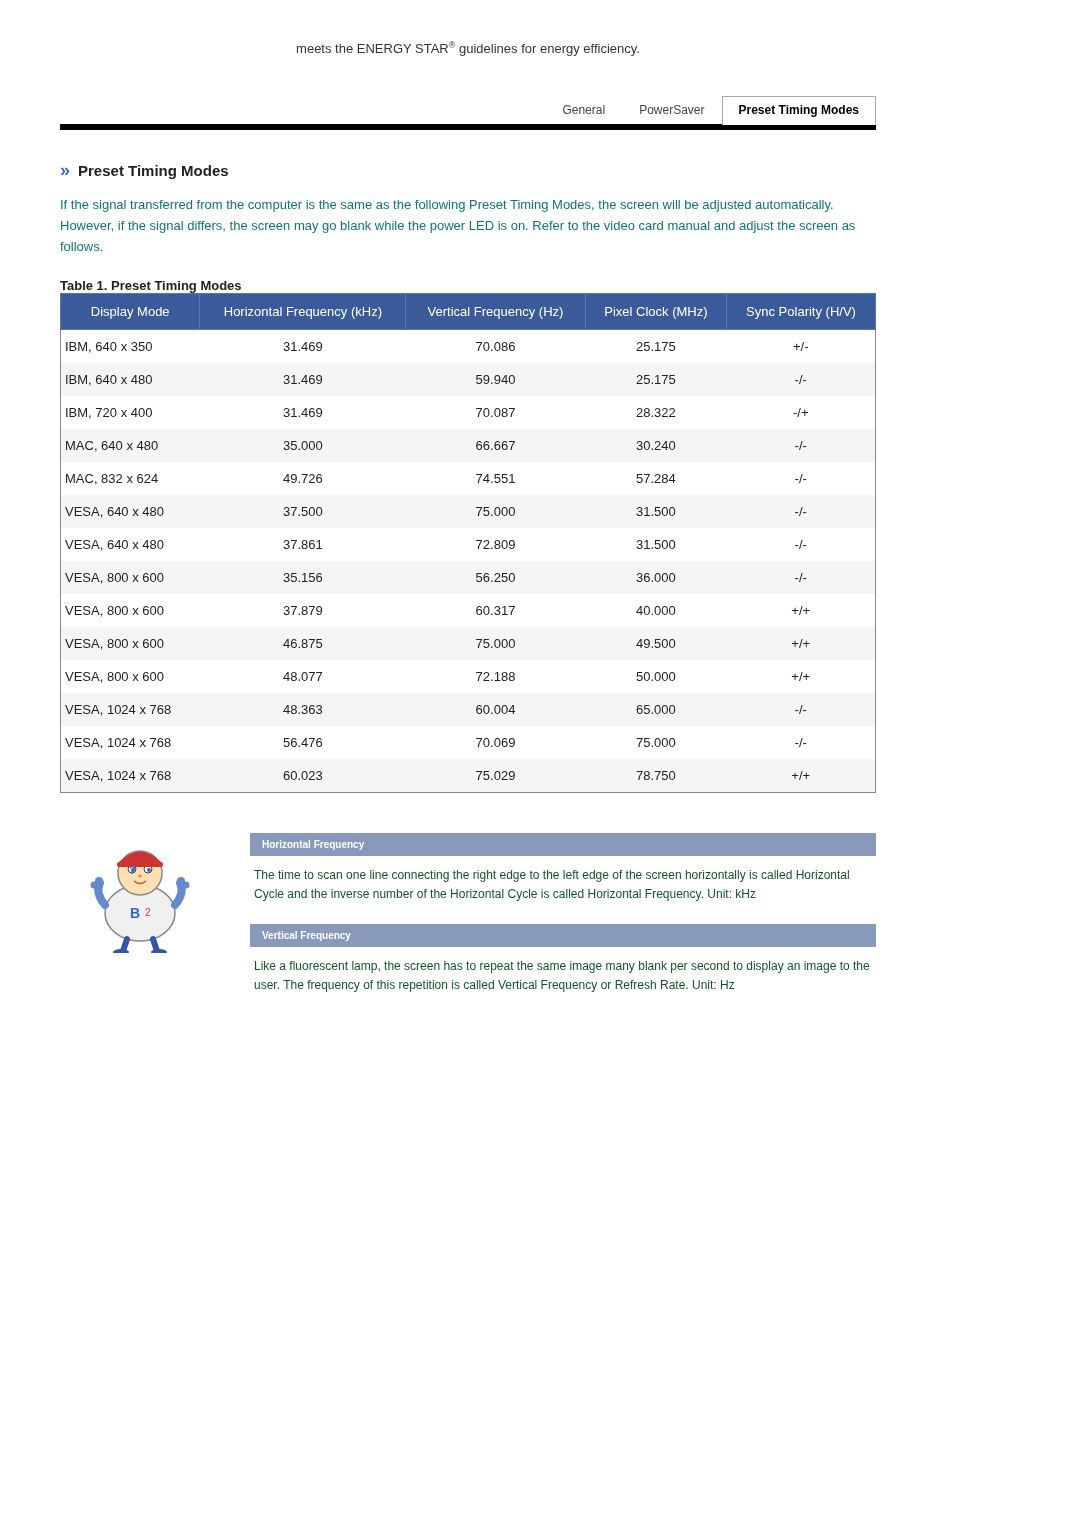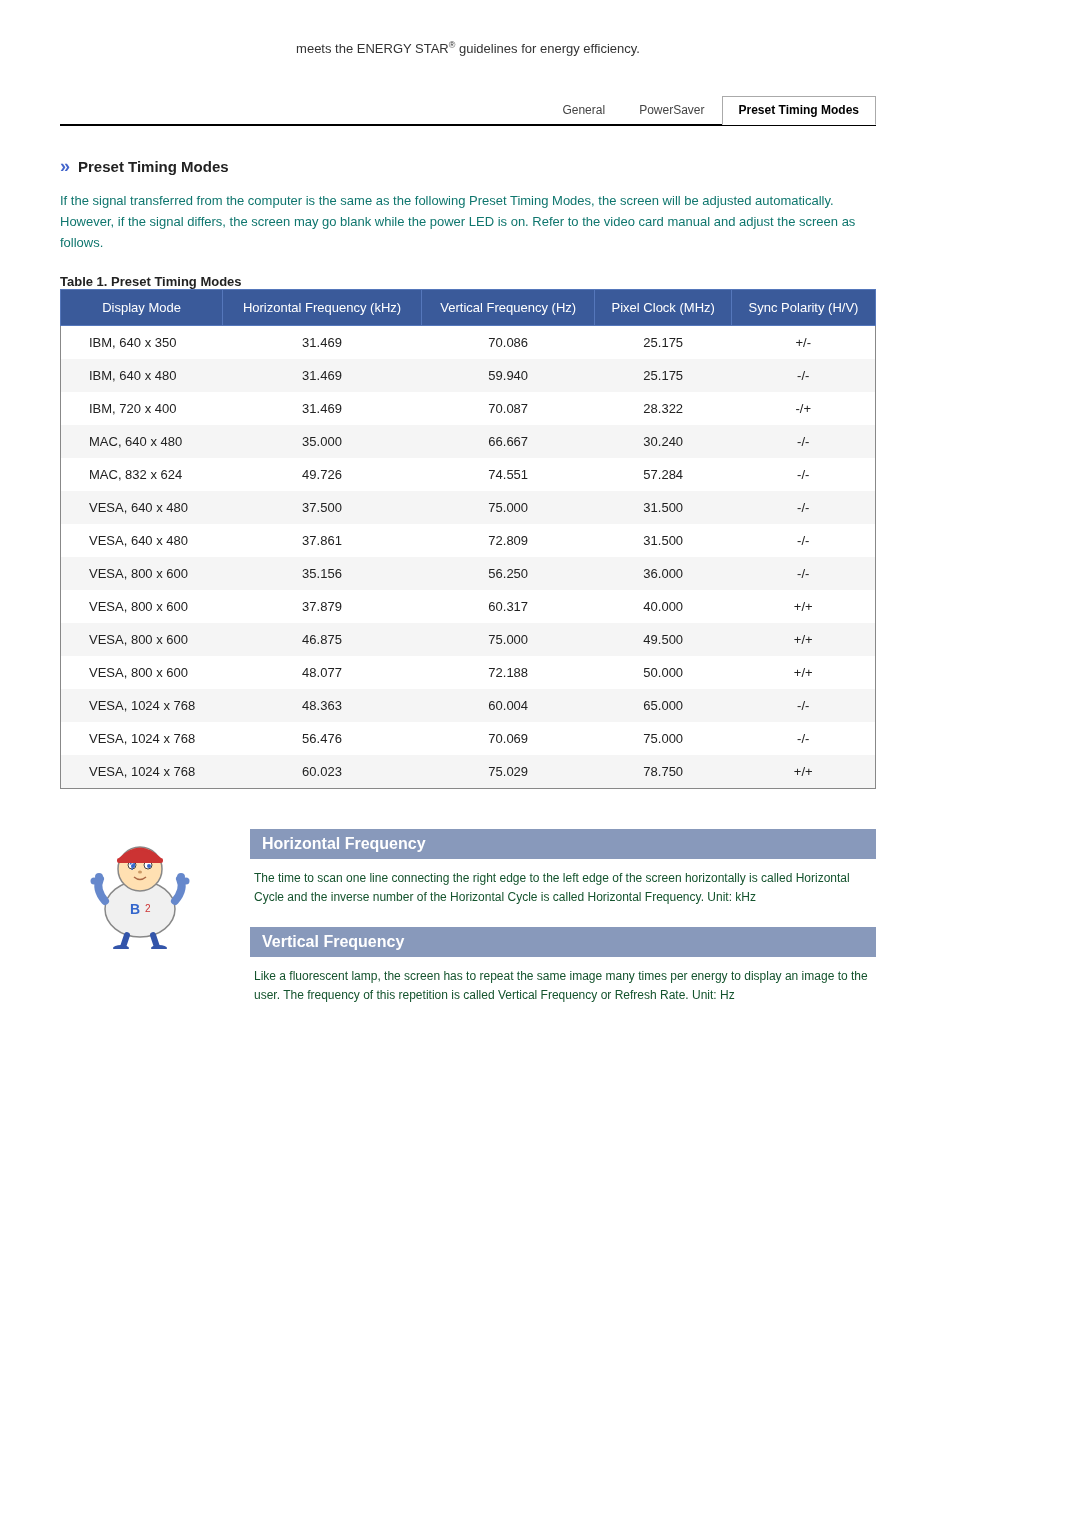--- a/index.html
+++ b/index.html
@@ -28,21 +28,21 @@
       margin-bottom: 40px;
     }
 
     .top-text sup {
       font-size: 9px;
     }
 
     .tab-nav {
       display: flex;
       justify-content: flex-end;
-      border-bottom: 2px solid #000000;
+      border-bottom: 6px solid #000000;
       margin-bottom: 30px;
     }
 
     .tab-nav .tab {
       padding: 6px 16px;
       font-size: 12px;
       color: #444;
       cursor: pointer;
       border: 1px solid transparent;
     }
@@ -114,21 +114,21 @@
     .timing-table tr:nth-child(even) td {
       background: #f5f5f5;
     }
 
     .timing-table tr:nth-child(odd) td {
       background: #fff;
     }
 
     .timing-table td:first-child {
       text-align: left;
-      padding-left: 28px;
+      padding-left: 4px;
     }
 
     .bottom-section {
       display: flex;
       gap: 30px;
       align-items: flex-start;
       margin-top: 20px;
     }
 
     .bottom-left {
@@ -149,21 +149,21 @@
     }
 
     .info-box {
       margin-bottom: 20px;
     }
 
     .info-box-header {
       background: #8899bb;
       color: #fff;
       padding: 6px 12px;
-      font-size: 16px;
+      font-size: 10px;
       font-weight: bold;
       margin-bottom: 10px;
     }
 
     .info-box-text {
       font-size: 12px;
       color: #14532d;
       line-height: 1.6;
       padding: 0 4px;
     }
@@ -354,18 +354,18 @@
       </svg>
     </div>
 
     <div class="bottom-right">
       <div class="info-box">
         <div class="info-box-header">Horizontal Frequency</div>
         <p class="info-box-text">The time to scan one line connecting the right edge to the left edge of the screen horizontally is called Horizontal Cycle and the inverse number of the Horizontal Cycle is called Horizontal Frequency. Unit: kHz</p>
       </div>
       <div class="info-box">
         <div class="info-box-header">Vertical Frequency</div>
-        <p class="info-box-text">Like a fluorescent lamp, the screen has to repeat the same image many times per energy to display an image to the user. The frequency of this repetition is called Vertical Frequency or Refresh Rate. Unit: Hz</p>
+        <p class="info-box-text">Like a fluorescent lamp, the screen has to repeat the same image many blank per second to display an image to the user. The frequency of this repetition is called Vertical Frequency or Refresh Rate. Unit: Hz</p>
       </div>
     </div>
   </div>
 
 </div>
 
 </body></html>

